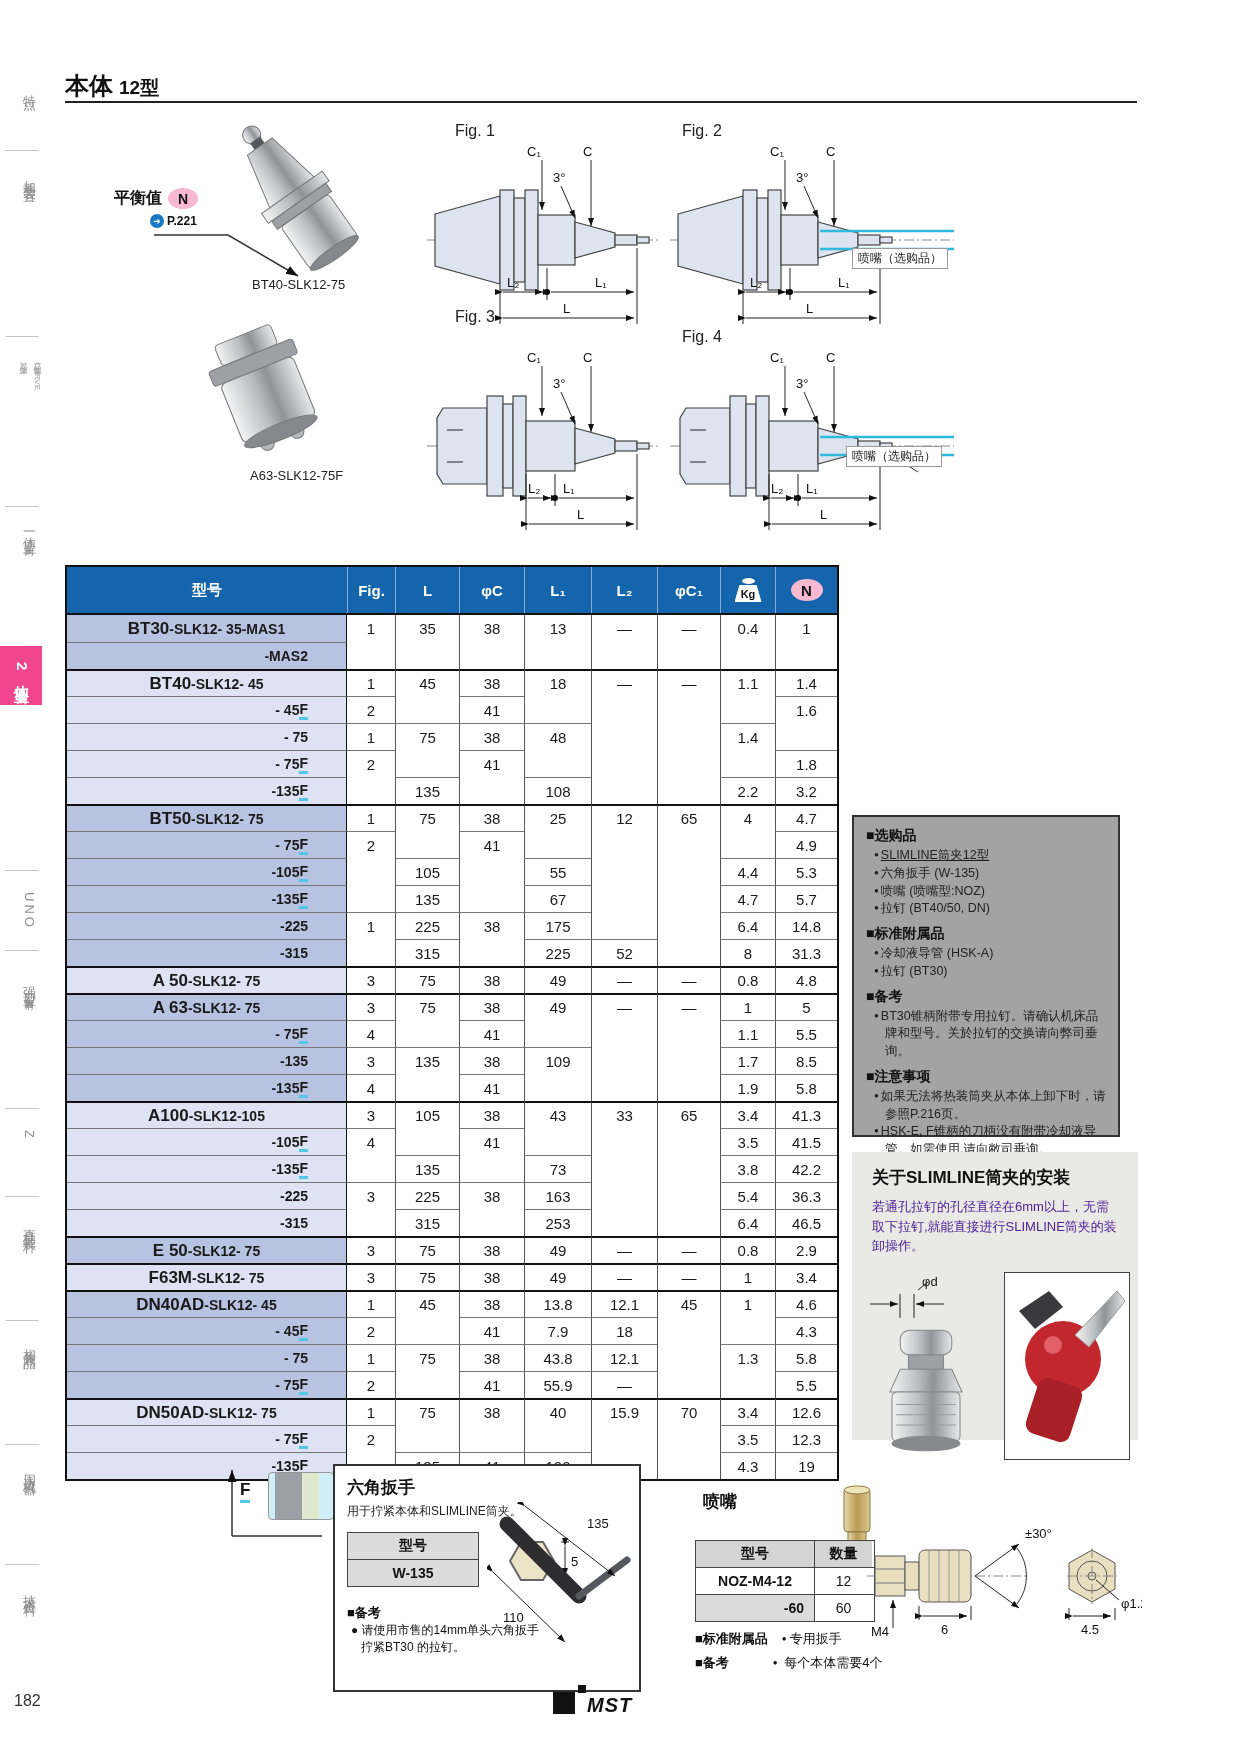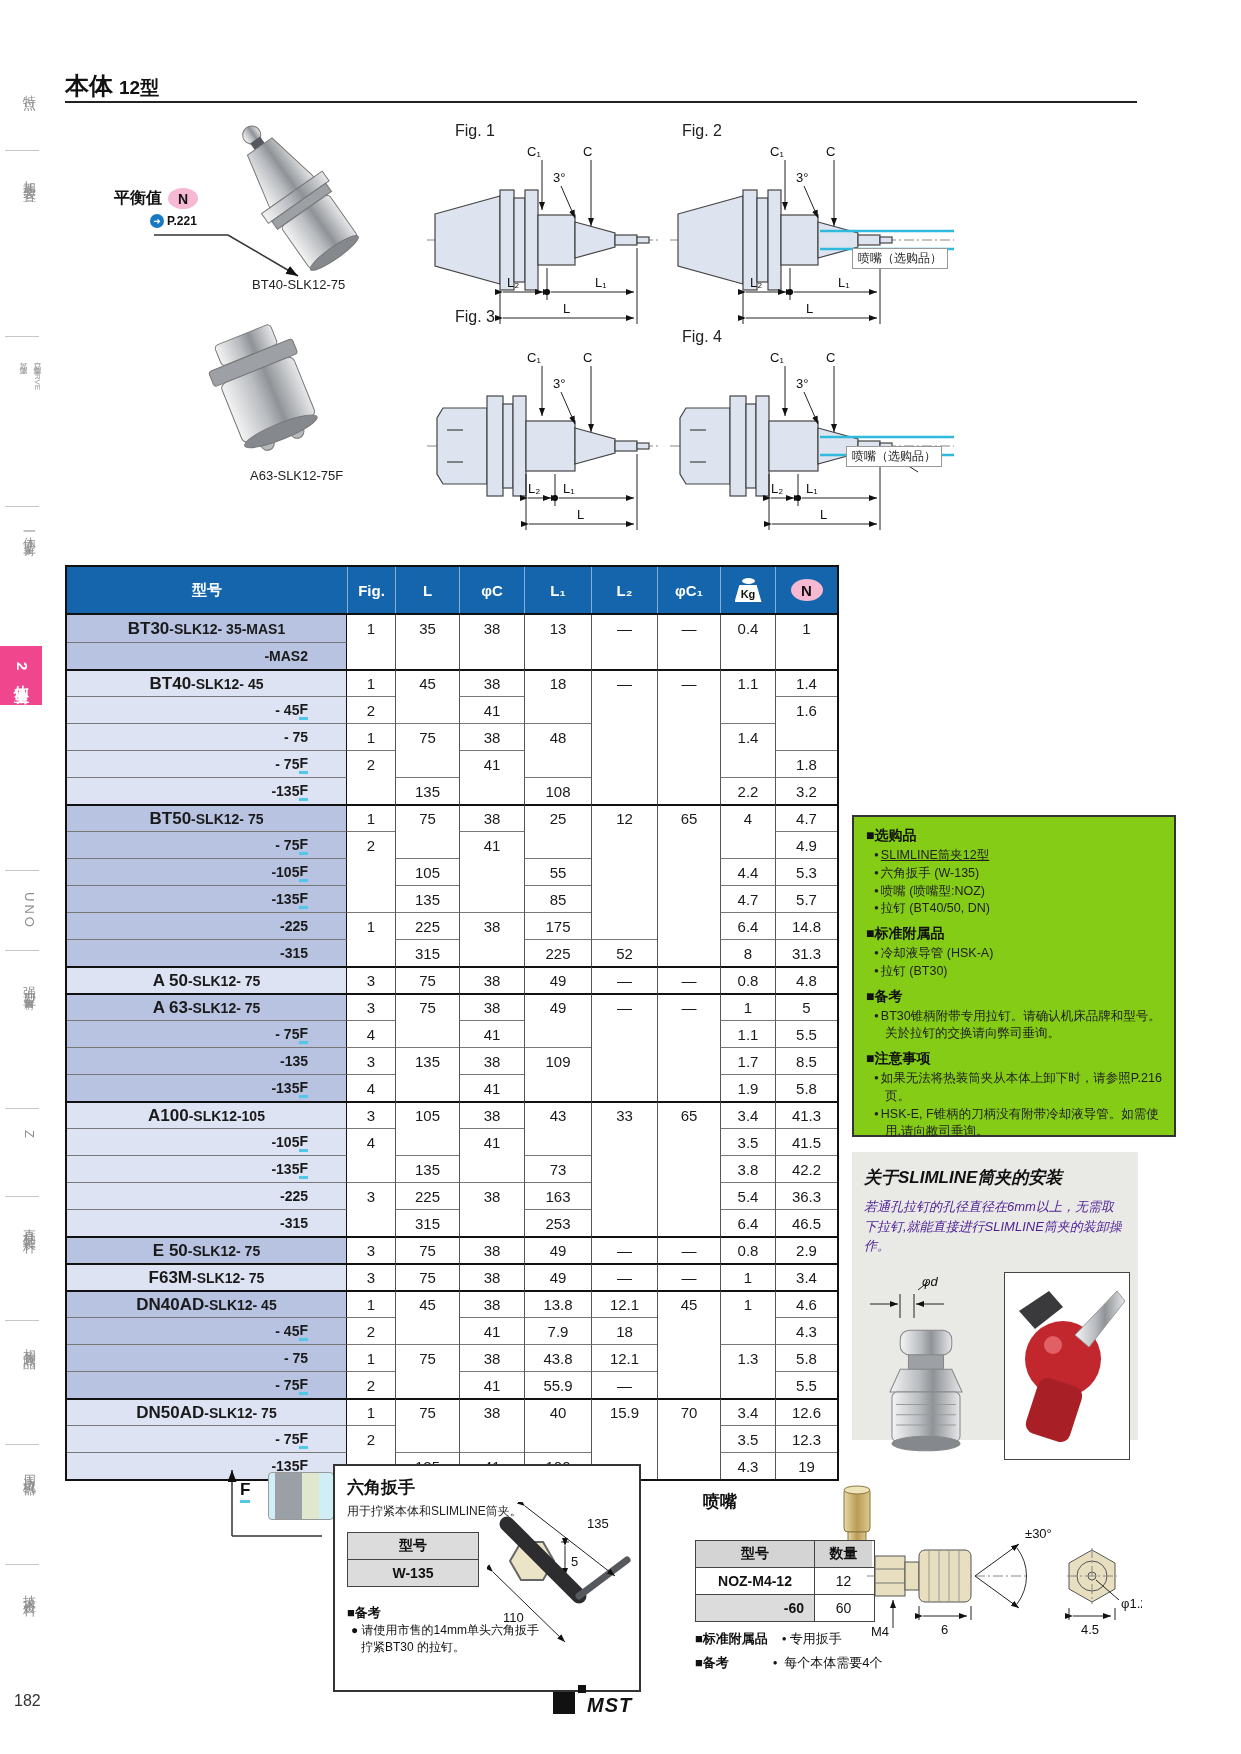--- a/index.html
+++ b/index.html
@@ -61,30 +61,30 @@
   .trow.g .tcell{border-top:2px solid #111;}
   .trow:first-child.g .tcell{border-top:none;}
   .tcell.model{justify-content:center;}
   .tcell.model.cont{justify-content:flex-end;padding-right:38px;}
   .trow.dark .model{background:#b7c3e1;}
   .trow.light .model{background:#dde3f2;}
   .mb{font-weight:bold;font-size:17px;}
   .mr{font-weight:bold;font-size:14px;}
   .mf{font-weight:bold;font-size:14px;border-bottom:3px solid #53c7ea;}
   
-  .notes{position:absolute;left:852px;top:815px;width:324px;height:322px;border:2px solid #333;
-         box-sizing:border-box;padding:10px 12px;background:#84cc16;}
+  .notes{position:absolute;left:852px;top:815px;width:268px;height:322px;border:2px solid #333;
+         box-sizing:border-box;padding:10px 12px;background:#a3a3a3;}
   .ntitle{font-weight:bold;font-size:14px;margin:7px 0 2px 0;}
   .ntitle:first-child{margin-top:0;}
   .nlist{margin:0;padding:0 0 0 8px;list-style:none;}
   .nlist li{font-size:12.5px;line-height:1.42;padding-left:11px;text-indent:-11px;color:#222;}
   .nlist li .bu{font-size:8px;vertical-align:2px;margin-right:2px;}
   .nlist li .u{text-decoration:underline;}
   
-  .slimbox{position:absolute;left:852px;top:1152px;width:286px;height:288px;background:#e9e9e6;box-sizing:border-box;padding:14px 12px;font-style:italic;}
+  .slimbox{position:absolute;left:852px;top:1152px;width:286px;height:288px;background:#e9e9e6;box-sizing:border-box;padding:14px 20px;}
   .slimbox .st{font-weight:bold;font-size:17px;margin-bottom:8px;}
   .slimbox .sb{font-size:13px;line-height:1.5;color:#4c1d95;}
   .frame{position:absolute;left:152px;top:120px;width:124px;height:186px;background:#fff;border:1px solid #444;}
   
   .flegend{position:absolute;left:222px;top:1460px;width:110px;height:84px;}
   .flegend .f{position:absolute;left:18px;top:20px;font-size:17px;font-weight:bold;border-bottom:3px solid #53c7ea;}
   .fimg{position:absolute;left:46px;top:12px;width:64px;height:46px;border:1px solid #999;border-radius:4px;
         background:linear-gradient(90deg,#cfeef6 0 10%,#9aa0a6 10% 52%,#dfe8cf 52% 78%,#cfeef6 78% 100%);}
   .wrenchbox{position:absolute;left:333px;top:1464px;width:308px;height:228px;border:2px solid #333;box-sizing:border-box;background:#fff;padding:10px 12px;}
   .wtitle{font-weight:bold;font-size:17px;}
@@ -520,21 +520,21 @@
           <div class="tcell">5.3</div>
         </div>
         <div class="trow dark">
           <div class="tcell model cont">
             <span class="mr">-135</span>
             <span class="mf">F</span>
           </div>
           <div class="tcell empty"></div>
           <div class="tcell">135</div>
           <div class="tcell empty"></div>
-          <div class="tcell">85</div>
+          <div class="tcell">67</div>
           <div class="tcell empty"></div>
           <div class="tcell empty"></div>
           <div class="tcell">4.7</div>
           <div class="tcell">5.7</div>
         </div>
         <div class="trow dark">
           <div class="tcell model cont">
             <span class="mr">-225</span>
           </div>
           <div class="tcell">1</div>

